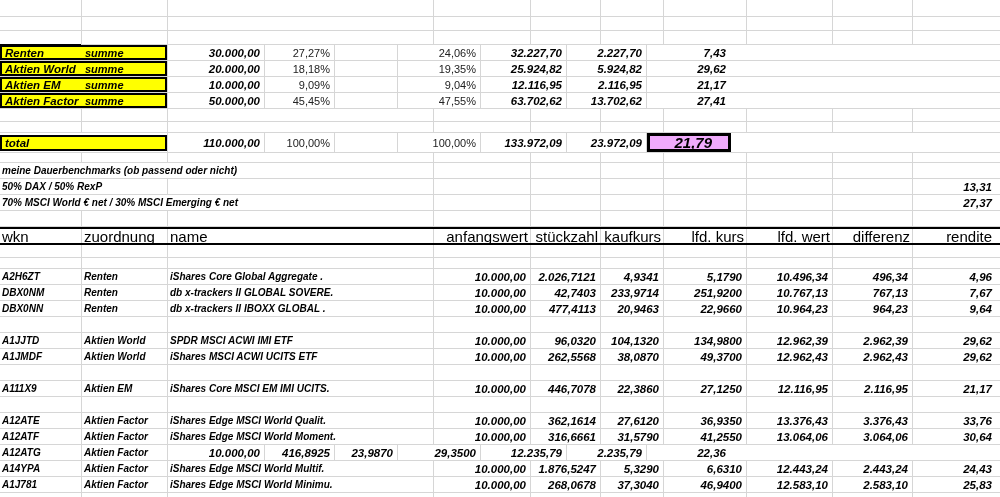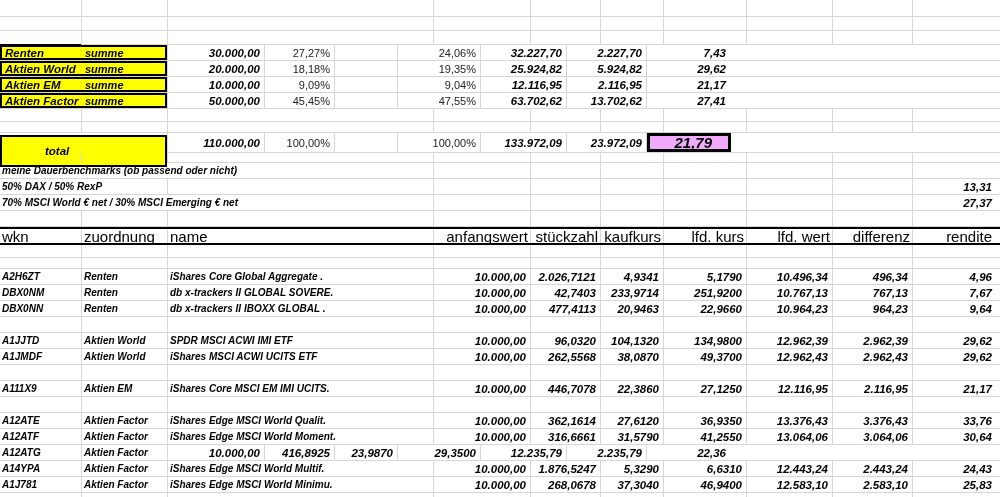--- a/index.html
+++ b/index.html
@@ -23,21 +23,21 @@
   .hdr.left{padding-left:2px;}
   .hdr.right{justify-content:flex-end;padding-right:2px;}
   .pr8{padding-right:8px !important;}
   .hrow{border-top:2px solid #000;border-bottom:2px solid #000;}
   .boxcell{overflow:visible !important;align-items:stretch !important;}
   .ybox{background:#ffff00;border:2px solid #000;display:flex;align-items:center;
     box-sizing:border-box;height:100%;width:168px;}
   .date-ybox{width:81px;font-weight:bold;font-style:italic;font-size:12px;padding-left:1px;margin-top:44px;}
   .ylabel{font-weight:bold;font-style:italic;font-size:11.5px;padding-left:3px;width:80px;flex:0 0 auto;}
   .ysumme{font-weight:bold;font-style:italic;font-size:11px;}
-  .total-ybox{height:32px;margin-top:2px;justify-content:center;}
+  .total-ybox{height:16px;margin-top:2px;}
   .rend-box{box-sizing:border-box;width:84px;height:100%;background:#f0abfc;border:3px solid #000;
     display:flex;align-items:center;justify-content:flex-end;padding-right:16px;
     font-weight:bold;font-style:italic;font-size:15px;}
 </style>
 </head>
 <body>
 
 <div class="sheet">
 
   <div class="row h17">

